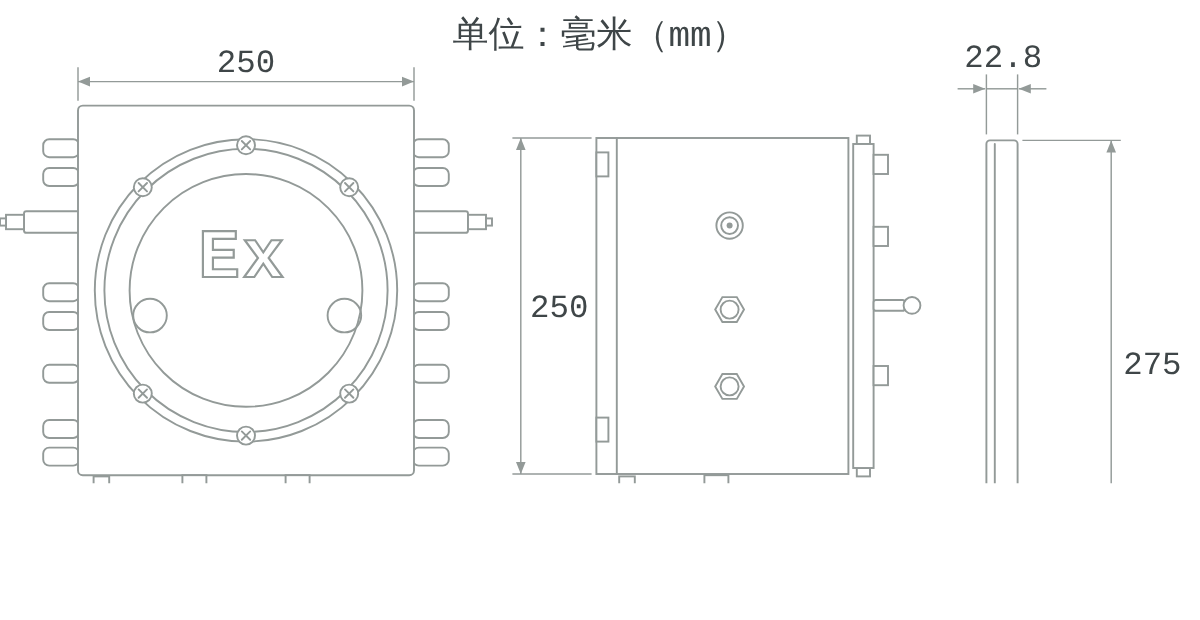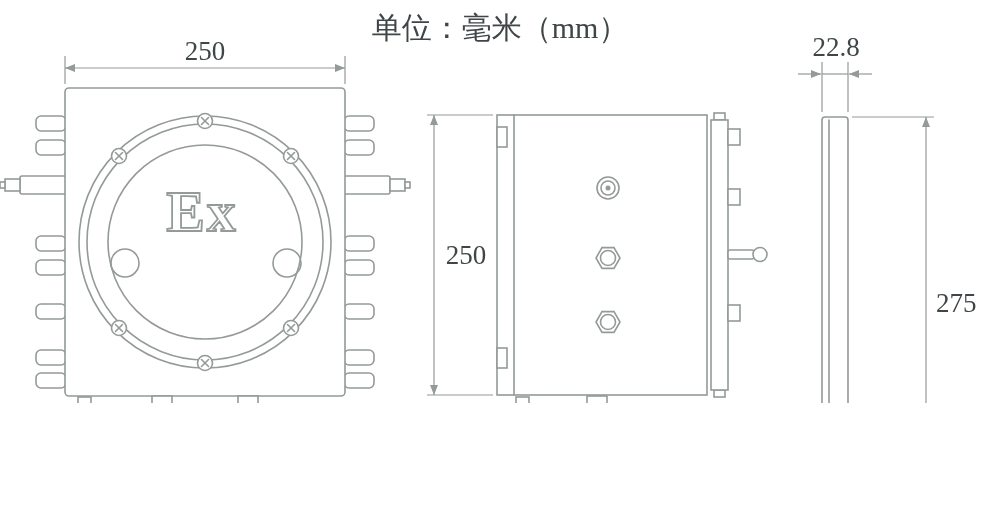--- a/index.html
+++ b/index.html
@@ -4,21 +4,21 @@
 <style>
   :root{
     --line:#939a98;
     --text:#3f4648;
     --bg:#ffffff;
   }
   html,body{margin:0;padding:0;background:var(--bg);}
   .canvas{
     width:1000px;height:403px;background:var(--bg);
     position:relative;overflow:hidden;
-    font-family:Liberation Serif, serif;
+    font-family:Liberation Mono, monospace;
   }
   svg{display:block}
   .ln{fill:none;stroke:var(--line);stroke-width:1.6;stroke-linecap:round;}
   .lnf{fill:#fff;stroke:var(--line);stroke-width:1.6;stroke-linecap:round;}
   .dimline{fill:none;stroke:var(--line);stroke-width:1.2;}
   .dimtext{fill:var(--text);font-size:27px;}
   .title{fill:var(--text);font-size:30px;}
   .ex{
     fill:none;stroke:var(--line);stroke-width:1.8;
     font-size:58px;font-weight:bold;letter-spacing:2px;

